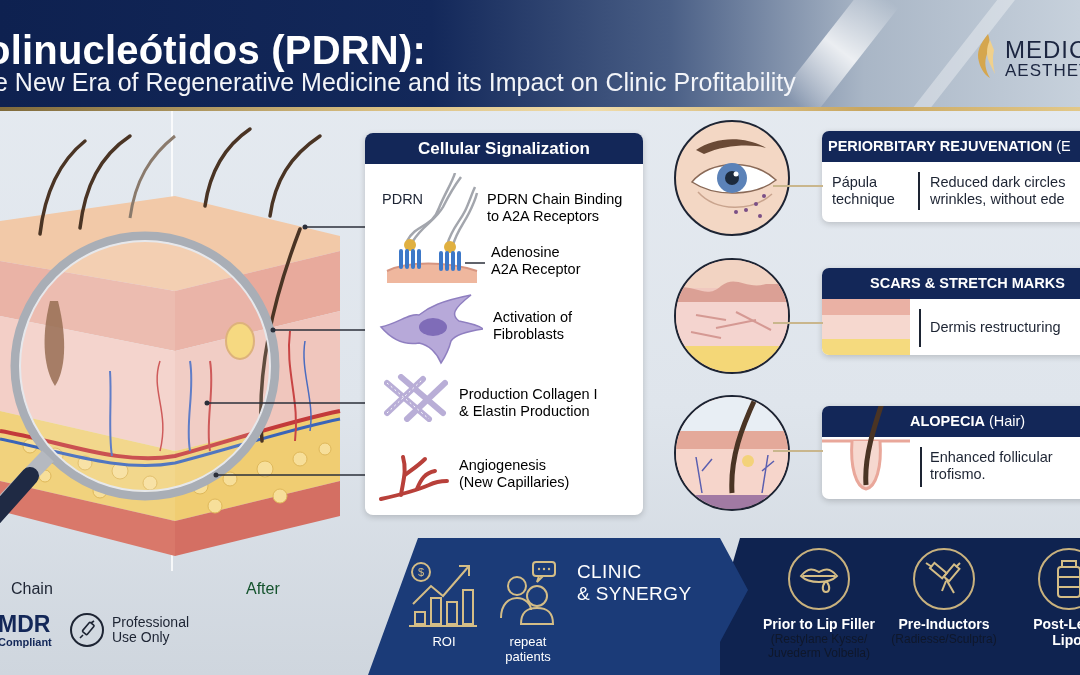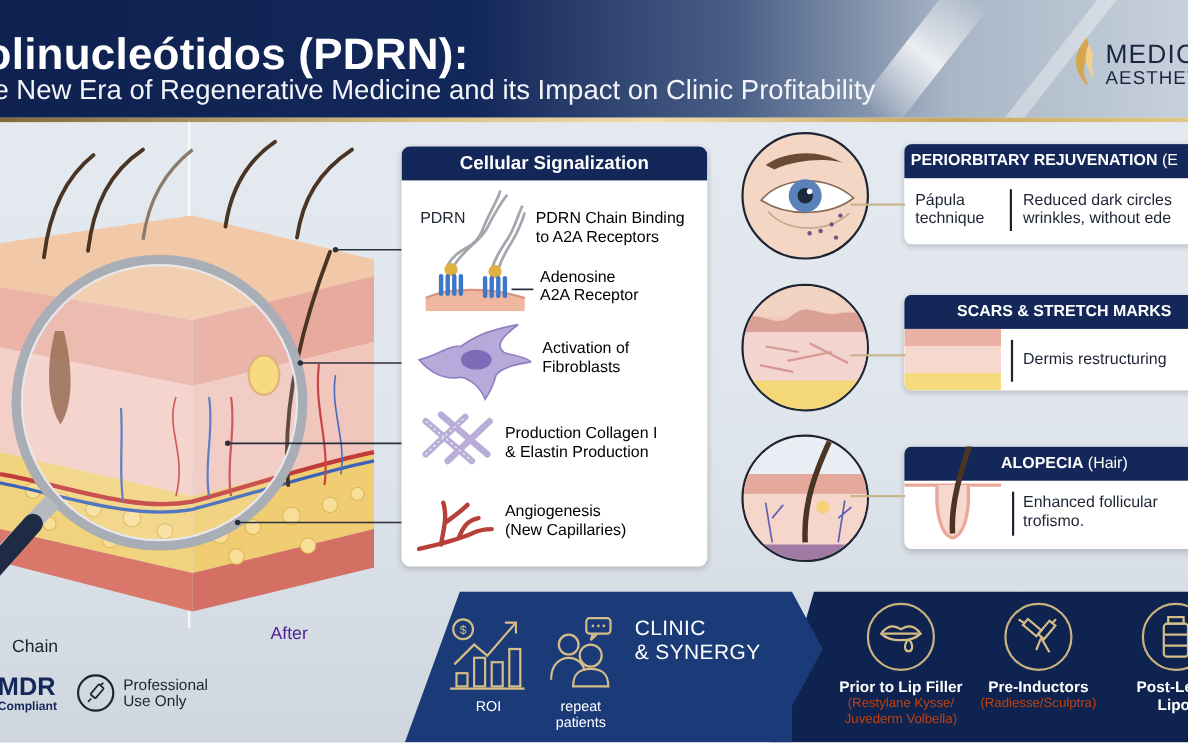--- a/index.html
+++ b/index.html
@@ -43,21 +43,21 @@
   .logo .flame {
     position: absolute; left: 3px; top: 0px; width: 20px; height: 44px;
   }
   .logo .l1 { position: absolute; left: 32px; top: 2px; font-size: 24px; color: #1b2540; letter-spacing: 1px; white-space: nowrap; }
   .logo .l2 { position: absolute; left: 32px; top: 27px; font-size: 17px; color: #1b2540; letter-spacing: 1px; white-space: nowrap; }
 
   
   .skin-area { position: absolute; left: 0; top: 111px; width: 370px; height: 460px; }
   .skin-area svg { position: absolute; left: 0; top: 0; }
   .label-before { position: absolute; left: 11px; top: 580px; font-size: 16px; color: #1d2433; }
-  .label-after { position: absolute; left: 246px; top: 568px; font-size: 16px; color: #4c1d95; }
+  .label-after { position: absolute; left: 246px; top: 580px; font-size: 16px; color: #14532d; }
 
   .badge-mdr { position: absolute; left: -2px; top: 612px; }
   .badge-mdr .big { font-size: 23px; font-weight: 700; color: #132758; line-height: 24px; }
   .badge-mdr .small { font-size: 11px; font-weight: 700; color: #132758; line-height: 12px; }
   .pro-use { position: absolute; left: 70px; top: 613px; display: flex; align-items: center; gap: 8px; }
   .pro-use .circle {
     width: 34px; height: 34px; border: 2px solid #1d2433; border-radius: 50%;
     display: flex; align-items: center; justify-content: center;
   }
   .pro-use .txt { font-size: 14px; line-height: 15px; color: #1d2433; }
@@ -103,21 +103,21 @@
     position: absolute; left: 577px; top: 561px; color: #ffffff; font-size: 19px;
     font-weight: 400; line-height: 22px; letter-spacing: 0.4px;
   }
   .band-label { position: absolute; color: #ffffff; font-size: 13px; text-align: center; line-height: 15px; }
   .syn-item { position: absolute; text-align: center; color: #fff; }
   .syn-item .ring {
     width: 62px; height: 62px; border: 2px solid #c9b27e; border-radius: 50%;
     margin: 0 auto; display: flex; align-items: center; justify-content: center;
   }
   .syn-item .n { font-size: 14px; font-weight: 700; margin-top: 6px; white-space: nowrap; }
-  .syn-item .s { font-size: 12px; line-height: 14px; color: #c2410c; white-space: nowrap; }
+  .syn-item .s { font-size: 12px; line-height: 14px; color: #0f172a; white-space: nowrap; }
 </style>
 </head>
 <body>
 
 <div class="header">
   <div class="glare"></div>
   <div class="glare2"></div>
   <div class="title">olinucleótidos (PDRN):</div>
   <div class="subtitle">e New Era of Regenerative Medicine and its Impact on Clinic Profitability</div>
   <div class="logo">

